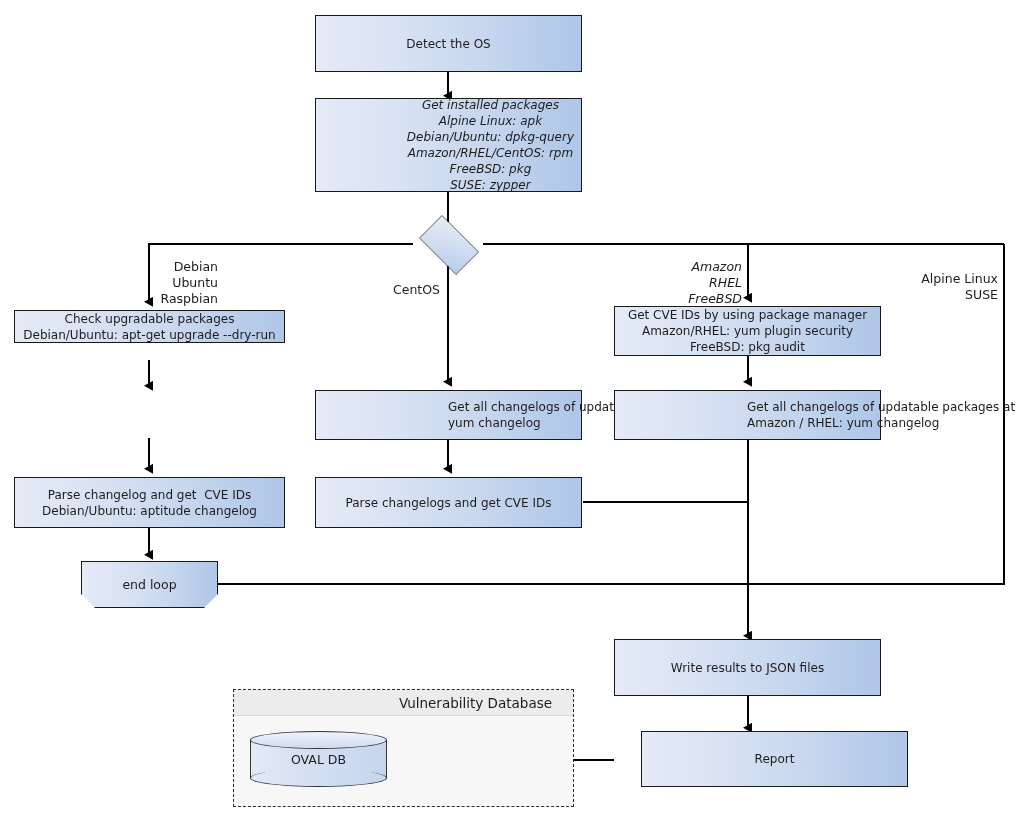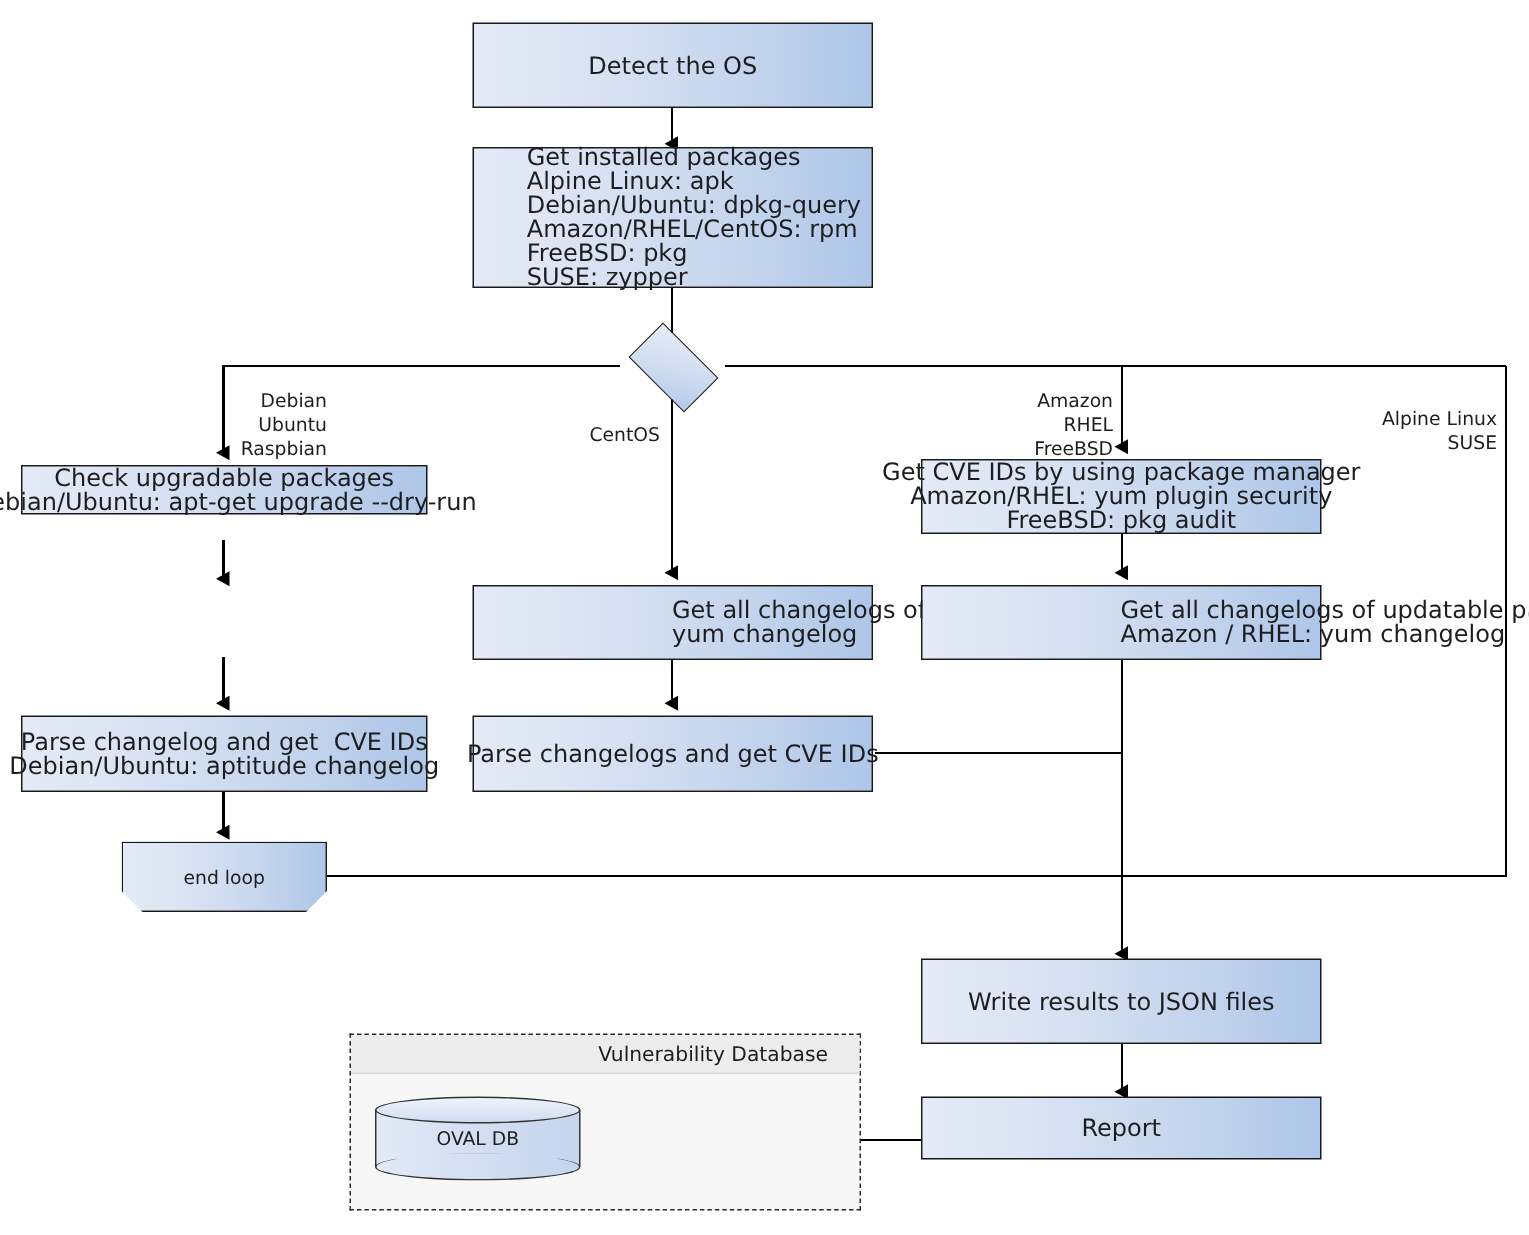--- a/index.html
+++ b/index.html
@@ -33,34 +33,34 @@
   
   .node {
     position: absolute;
     box-sizing: border-box;
     border: 1px solid #19191c;
     background: linear-gradient(to right, #e4eaf6 0%, #dde5f4 22%, #c8d7ee 62%, #aec6e8 100%);
     display: flex;
     align-items: center;
     justify-content: center;
     color: #1d1d1f;
-    font-size: 16px;
+    font-size: 12px;
     line-height: 16px;
     text-align: center;
     white-space: pre;
   }
   .node .txt {
     white-space: pre;
     display: block;
   }
   .node.right-align {
     justify-content: flex-end;
     padding-right: 7px;
   }
-  .node.right-align .txt { text-align: left; }
+  .node.right-align .txt { text-align: center; font-style: italic; }
 
   
   .node.overflow .txt {
     position: relative;
     width: 1px;
     left: 0;
     overflow: visible;
     text-align: center;
     white-space: pre;
   }
@@ -256,21 +256,21 @@
   </div>
 
   <div class="edge-label" style="left:96px; top:243px; width:122px;">
     <span style="white-space:pre;margin-top:40px;">Debian
 Ubuntu
 Raspbian</span>
   </div>
   <div class="edge-label" style="left:318px; top:266px; width:122px;">
     <span style="white-space:pre;">CentOS</span>
   </div>
-  <div class="edge-label" style="left:620px; top:243px; width:122px;">
+  <div class="edge-label" style="left:620px; top:243px; width:122px;font-style:italic;">
     <span style="white-space:pre;">Amazon
 RHEL
 FreeBSD</span>
   </div>
   <div class="edge-label" style="left:878px; top:255px; width:120px;">
     <span style="white-space:pre;">Alpine Linux
 SUSE</span>
   </div>
 
   <div class="node" style="left:14px; top:310px; width:271px; height:33px;">
@@ -306,21 +306,21 @@
 
   <div class="node overflow" style="left:614px; top:390px; width:267px; height:50px;">
     <span class="txt">Get all changelogs of updatable packages at once
 Amazon / RHEL: yum changelog</span>
   </div>
 
   <div class="node" style="left:614px; top:639px; width:267px; height:57px;">
     <span class="txt">Write results to JSON files</span>
   </div>
 
-  <div class="node" style="left:614px; top:731px; width:267px; height:42px;">
+  <div class="node" style="left:641px; top:731px; width:267px; height:56px;">
     <span class="txt">Report</span>
   </div>
 
   <div class="group-box" style="left:233px; top:689px; width:341px; height:118px;">
     <div class="group-header">
       <span>Vulnerability Database</span>
     </div>
   </div>
 
   <div class="cylinder" style="left:250px; top:731px; width:137px; height:56px;">

